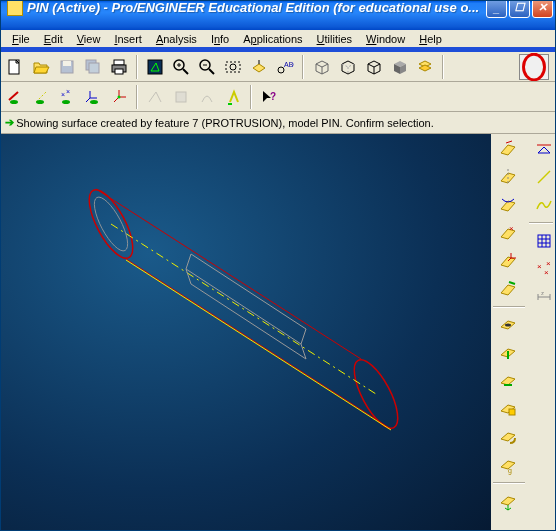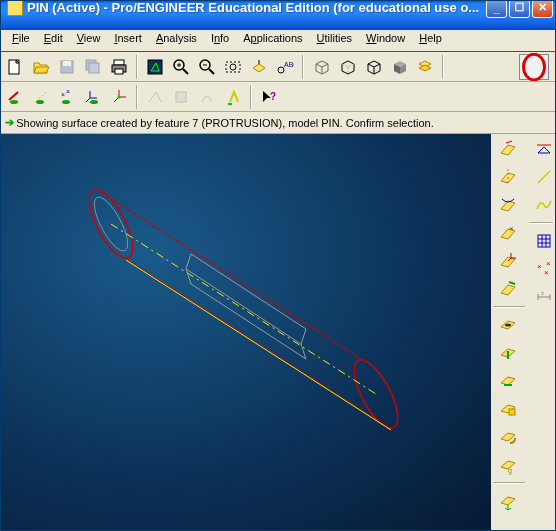--- a/index.html
+++ b/index.html
@@ -1,23 +1,23 @@
 <!DOCTYPE html>
 <html><head>
 <meta charset="utf-8">
 <style>
 * { margin: 0; padding: 0; box-sizing: border-box; }
 body { font-family: Tahoma, sans-serif; font-size: 11px; background: #ece9d8; width: 556px; height: 531px; overflow: hidden; border: 1px solid #003c74; }
-.titlebar { height: 29px; background: linear-gradient(to bottom, #0058e1 0%, #1f7ef8 8%, #2786fb 40%, #0d5ad6 88%, #0047c7 100%); display: flex; align-items: center; padding: 0 2px 16px 6px; color: white; }
+.titlebar { height: 29px; background: linear-gradient(to bottom, #0058e1 0%, #1f7ef8 8%, #2786fb 40%, #0d5ad6 88%, #0047c7 100%); display: flex; align-items: center; padding: 0 2px 16px 6px; color: white; font-style: italic; }
 .titlebar-icon { width: 16px; height: 16px; background: #ffe066; border: 1px solid #b38f00; margin-right: 4px; flex-shrink: 0; }
 .titlebar-text { flex: 1; font-size: 13px; font-weight: bold; white-space: nowrap; overflow: hidden; text-overflow: ellipsis; text-shadow: 1px 1px 1px rgba(0,0,0,.3); }
 .win-btns { display: flex; gap: 2px; }
 .win-btn { width: 21px; height: 21px; border: 1px solid #fff; border-radius: 3px; background: linear-gradient(to bottom, #7ba7e8, #2c62c0); display: flex; align-items: center; justify-content: center; cursor: pointer; font-family: Marlett, Arial; font-size: 11px; color: white; font-weight: bold; }
 .win-btn.close { background: linear-gradient(to bottom, #f1a689, #d1431f); }
-.menubar { height: 22px; background: #ece9d8; display: flex; align-items: flex-start; padding: 0 4px; border-bottom: 1px solid #1d4ed8; }
+.menubar { height: 22px; background: #ece9d8; display: flex; align-items: flex-end; padding: 0 4px; border-bottom: 5px solid #1d4ed8; }
 .menu-item { padding: 2px 7px; cursor: pointer; }
 .menu-item .ul { text-decoration: underline; }
 .toolbar-row { height: 30px; background: #ece9d8; display: flex; align-items: center; padding: 0 2px; border-bottom: 1px solid #aca899; gap: 2px; }
 .tb-sep { width: 2px; height: 24px; border-left: 1px solid #aca899; border-right: 1px solid #fff; margin: 0 3px; }
 .tb-btn { width: 24px; height: 24px; border: 1px solid transparent; display: flex; align-items: center; justify-content: center; cursor: pointer; }
 .tb-btn.disabled { opacity: .4; cursor: default; }
 .tb-btn svg { width: 18px; height: 18px; }
 .big-btn { width: 30px; height: 26px; border: 1px solid #888; background: #f0f0f0; display: flex; align-items: center; justify-content: center; margin-left: auto; margin-right: 4px; }
 .msgbar { height: 22px; background: #ece9d8; display: flex; align-items: center; padding: 2px 4px; border-bottom: 1px solid #aca899; }
 .msg-arrow { color: #0a0; font-weight: bold; margin-right: 2px; }

